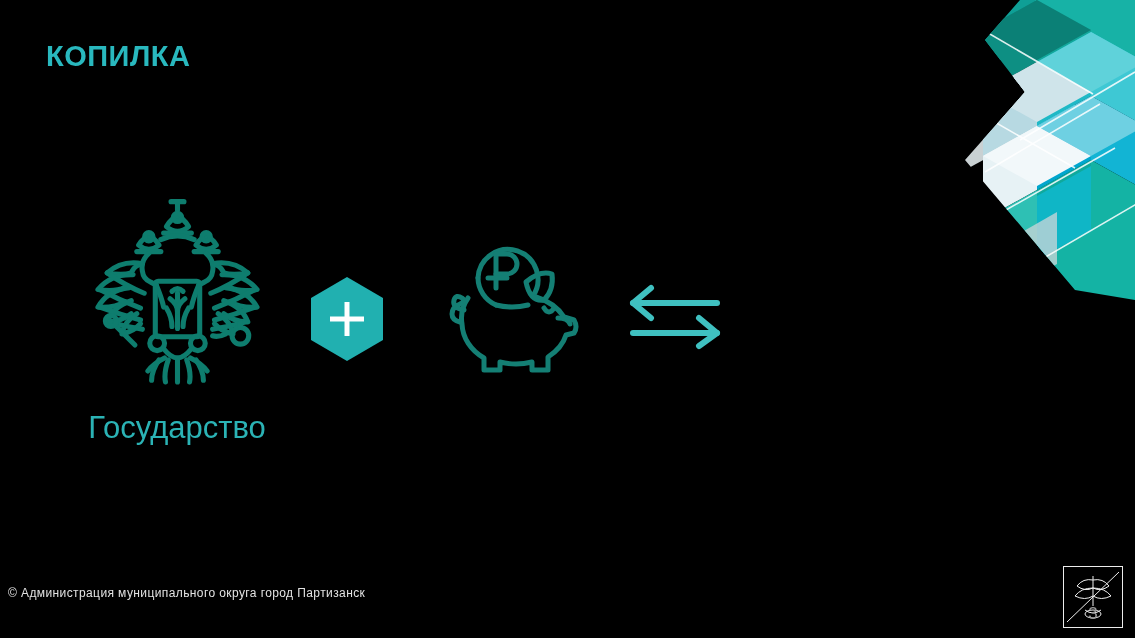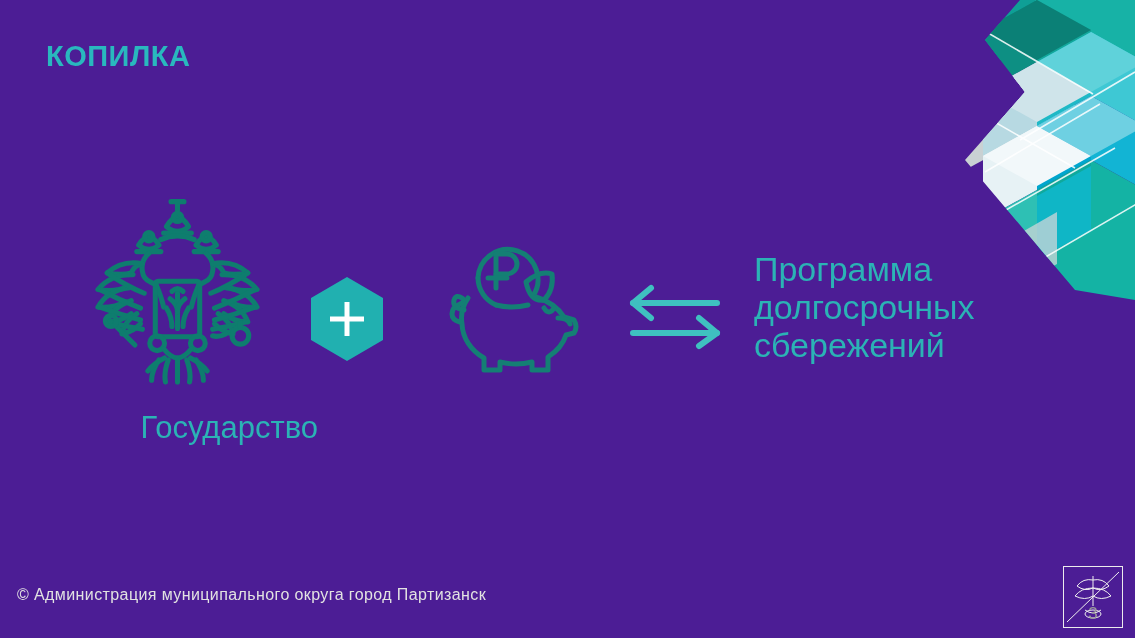--- a/index.html
+++ b/index.html
@@ -8,21 +8,21 @@
     padding: 0;
     background: #ffffff;
   }
   body {
     font-family: "Liberation Sans", "DejaVu Sans", sans-serif;
   }
   #slide {
     position: relative;
     width: 1135px;
     height: 638px;
-    background: #4c1d95;
+    background: #000000;
     overflow: hidden;
   }
 
   
   #slide-title {
     position: absolute;
     left: 46px;
     top: 40px;
     font-size: 29px;
     font-weight: bold;
@@ -59,46 +59,45 @@
 
   
   .caption {
     position: absolute;
     top: 410px;
     font-size: 31px;
     color: #2bb3b5;
     white-space: nowrap;
     text-align: center;
   }
-  #caption-state  { left: 36px;  width: 282px; text-align: right; }
+  #caption-state  { left: 36px;  width: 282px; }
   #caption-saving { left: 388px; width: 234px; }
 
   
   #program-heading {
     position: absolute;
     left: 754px;
     top: 250px;
     width: 340px;
     font-size: 34px;
     line-height: 1.12;
     font-weight: normal;
     color: #2bb3b5;
   }
   #program-heading .ln { display: block; white-space: nowrap; }
 
   
   #footer-note {
     position: absolute;
     left: 8px;
     top: 586px;
-    font-size: 16px;
+    font-size: 12px;
     letter-spacing: 0.4px;
     color: #e2e2e2;
     white-space: nowrap;
-    margin-left: 9px;
   }
 
   
   #page-badge {
     position: absolute;
     left: 1063px;
     top: 566px;
     width: 60px;
     height: 62px;
   }
@@ -306,25 +305,20 @@
           <polyline points="26,5 8,20 26,35"></polyline>
           <line x1="8" y1="50" x2="92" y2="50"></line>
           <polyline points="74,35 92,50 74,63"></polyline>
         </g>
       </svg>
     </div>
   </div>
 
   <div class="caption" id="caption-state">Государство</div>
 
-  <div id="program-heading">
-    <span class="ln">Программа</span>
-    <span class="ln">долгосрочных</span>
-    <span class="ln">сбережений</span>
-  </div>
 
   <div id="footer-note">© Администрация муниципального округа город Партизанск</div>
 
   <div id="page-badge">
     <div id="page-badge-box"></div>
     <svg width="60" height="62" viewBox="0 0 60 62" style="position:absolute;left:0;top:0;" aria-hidden="true">
       <g stroke="#f0f0f0" stroke-width="1" fill="none">
         <line x1="4" y1="56" x2="56" y2="6"></line>
         <path d="M30 10 v30"></path>
         <path d="M30 14 q-10 -2 -16 6 q8 6 16 2"></path>

